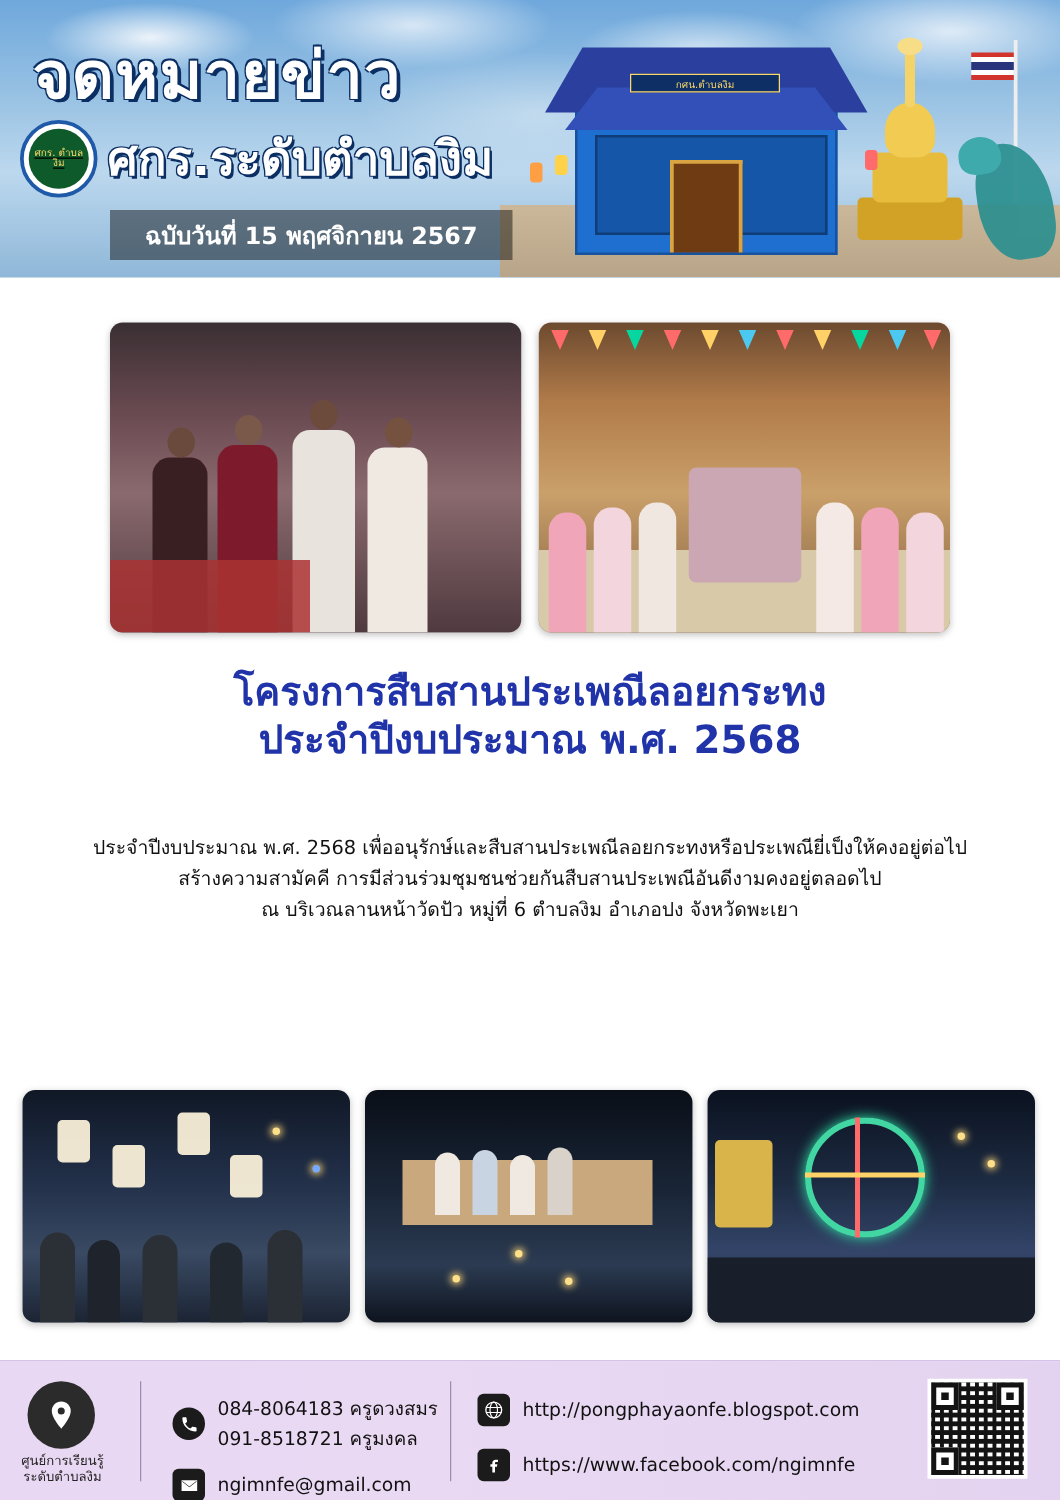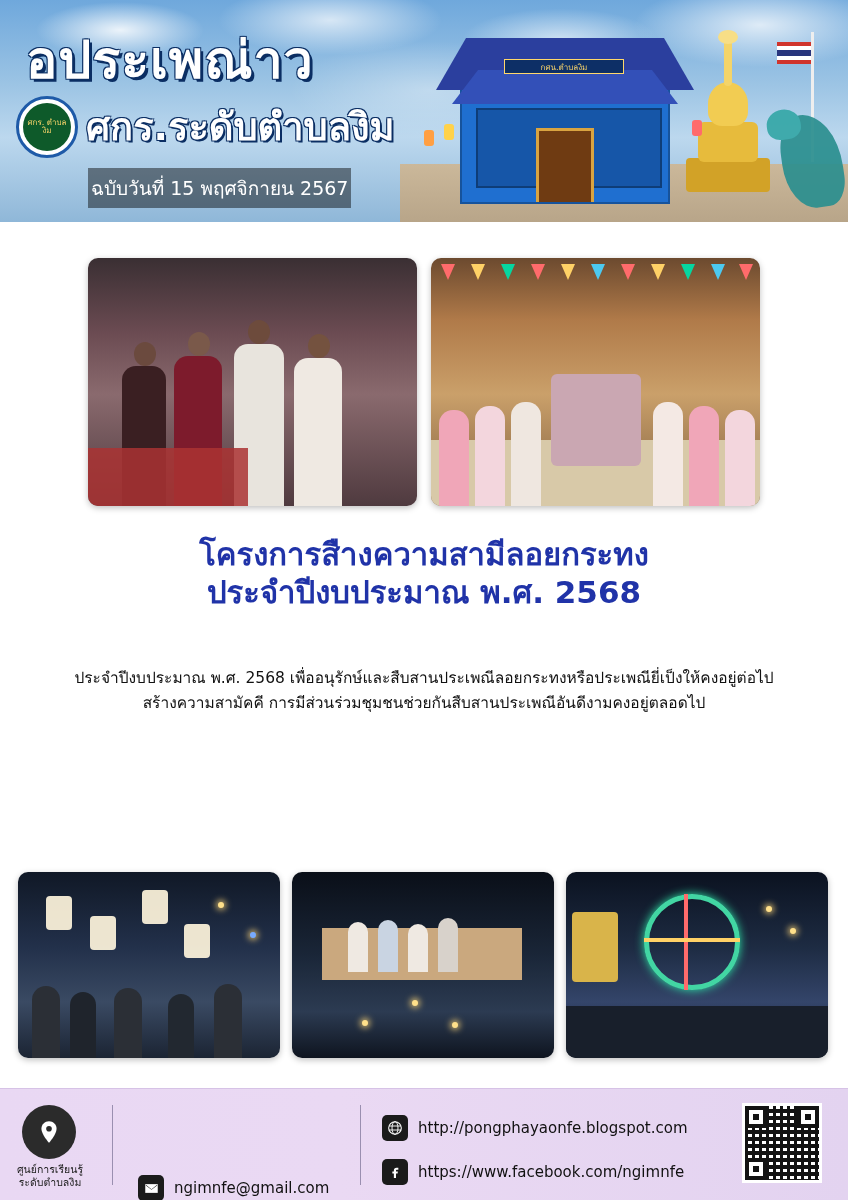--- a/index.html
+++ b/index.html
@@ -89,29 +89,29 @@
     letter-spacing:1px;
     text-shadow: 3px 3px 0 #0b2e63, -1px -1px 0 #0b2e63, 1px -1px 0 #0b2e63, -1px 1px 0 #0b2e63;
   }
   .title-line2 {
     position:absolute; left:86px; top:96px;
     font-size: 38px; font-weight:700; color:#ffffff;
     text-shadow: 2px 2px 0 #0b2e63, -1px -1px 0 #0b2e63, 1px -1px 0 #0b2e63, -1px 1px 0 #0b2e63;
   }
   .seal {
     position:absolute; left:16px; top:96px; width:62px; height:62px; border-radius:50%;
-    background:#ffffff; border:3px solid #1e5aa8; display:flex; align-items:center; justify-content:center;
+    background:#ffffff; border:3px solid #1e5aa8; display:flex; align-items:center; justify-content:center;text-decoration:underline;
   }
   .seal .inner{
     width:48px;height:48px;border-radius:50%;background:#0e5a2a;color:#ffd86b;
     display:flex;align-items:center;justify-content:center;font-size:8px;text-align:center;line-height:1.05;
   }
   .date-chip{
     position:absolute; left:88px; top:168px;
-    background: rgba(0,0,0,.45); color:#fff; font-size:19px; padding:5px 3px;
+    background: rgba(0,0,0,.45); color:#fff; font-size:19px; padding:5px 28px;font-weight:bold;
   }
 
   
   .photos-top {
     position:absolute; top:258px; left:88px; width:672px; height:248px;
     display:flex; gap:14px;
   }
   .ph { border-radius:10px; overflow:hidden; position:relative; box-shadow:0 2px 6px rgba(0,0,0,.25); }
   .ph-1 { width:330px; height:248px;
     background: linear-gradient(180deg,#3a2f33 0%, #6b4b52 30%, #8a6a6e 55%, #4f3a3f 100%); }
@@ -215,21 +215,21 @@
     </div>
     <div class="flagpole"></div>
     <div class="flag"></div>
     <div class="naga"></div>
     <div class="lantern" style="left:24px;top:130px;background:#ff9f43;"></div>
     <div class="lantern" style="left:44px;top:124px;"></div>
     <div class="lantern" style="left:292px;top:120px;background:#ff6b6b;"></div>
   </div>
 
   <div class="banner-left">
-    <div class="title-line1">อประเพณ่าว</div>
+    <div class="title-line1">จดหมายข่าว</div>
     <div class="seal">
       <div class="inner">ศกร.
 ตำบลงิม</div>
     </div>
     <div class="title-line2">ศกร.ระดับตำบลงิม</div>
     <div class="date-chip">ฉบับวันที่ 15 พฤศจิกายน 2567</div>
   </div>
 </div>
 
 <div class="photos-top">
@@ -263,27 +263,28 @@
     <div class="pp" style="left:8px;width:30px;height:96px;background:#f0a6b8;"></div>
     <div class="pp" style="left:44px;width:30px;height:100px;background:#f3d6dd;"></div>
     <div class="pp" style="left:80px;width:30px;height:104px;background:#efe7e0;"></div>
     <div class="pp" style="left:222px;width:30px;height:104px;background:#f4e9e4;"></div>
     <div class="pp" style="left:258px;width:30px;height:100px;background:#f0a6b8;"></div>
     <div class="pp" style="left:294px;width:30px;height:96px;background:#f3d6dd;"></div>
   </div>
 </div>
 
 <div class="headline">
-  <div class="l1">โครงการสืางความสามีลอยกระทง</div>
+  <div class="l1">โครงการสืบสานประเพณีลอยกระทง</div>
   <div class="l2">ประจำปีงบประมาณ พ.ศ. 2568</div>
 </div>
 
 <div class="bodytext">
   <div>ประจำปีงบประมาณ พ.ศ. 2568 เพื่ออนุรักษ์และสืบสานประเพณีลอยกระทงหรือประเพณียี่เป็งให้คงอยู่ต่อไป</div>
   <div>สร้างความสามัคคี การมีส่วนร่วมชุมชนช่วยกันสืบสานประเพณีอันดีงามคงอยู่ตลอดไป</div>
+  <div>ณ บริเวณลานหน้าวัดปัว หมู่ที่ 6 ตำบลงิม อำเภอปง จังหวัดพะเยา</div>
 </div>
 
 <div class="photos-bottom">
   <div class="pb pb-1">
     <div class="khomloi" style="left:28px;top:24px;"></div>
     <div class="khomloi" style="left:72px;top:44px;"></div>
     <div class="khomloi" style="left:124px;top:18px;"></div>
     <div class="khomloi" style="left:166px;top:52px;"></div>
     <div class="lanternbulb" style="left:200px;top:30px;"></div>
     <div class="lanternbulb" style="left:232px;top:60px;background:#7af;"></div>
@@ -319,20 +320,31 @@
     <svg width="26" height="26" viewBox="0 0 24 24" aria-hidden="true">
       <path d="M12 2c-3.9 0-7 3.1-7 7 0 5.2 7 13 7 13s7-7.8 7-13c0-3.9-3.1-7-7-7z" fill="#ffffff"></path>
       <circle cx="12" cy="9" r="2.6" fill="#2b2b2b"></circle>
     </svg>
   </div>
   <div class="footer-org" style="white-space:pre-line;">ศูนย์การเรียนรู้
 ระดับตำบลงิม</div>
 
   <div class="vline" style="left:112px;"></div>
 
+  <div class="f-row" style="left:138px; top:26px;">
+    <span class="ic circle">
+      <svg width="15" height="15" viewBox="0 0 24 24">
+          <path fill="#fff" d="M6.6 10.8c1.4 2.8 3.8 5.1 6.6 6.6l2.2-2.2c.3-.3.7-.4 1.1-.2 1.2.4 2.4.6 3.7.6.6 0 1 .4 1 1V20c0 .6-.4 1-1 1C10.7 21 3 13.3 3 4c0-.6.4-1 1-1h3.4c.6 0 1 .4 1 1 0 1.3.2 2.5.6 3.7.1.4 0 .8-.2 1.1l-2.2 2z"></path>
+        </svg>
+    </span>
+    <span>
+      <div class="f-text">084-8064183 ครูดวงสมร</div>
+      <div class="f-text">091-8518721 ครูมงคล</div>
+    </span>
+  </div>
 
   <div class="f-row" style="left:138px; top:70px;margin-top:16px;">
     <span class="ic">
       <svg width="15" height="15" viewBox="0 0 24 24">
           <path fill="#fff" d="M2 5h20v14H2z"></path>
           <path fill="#1b1b1b" d="M3 6l9 7 9-7v1l-9 7-9-7z"></path>
         </svg>
     </span>
     <span class="f-text">ngimnfe@gmail.com</span>
   </div>

